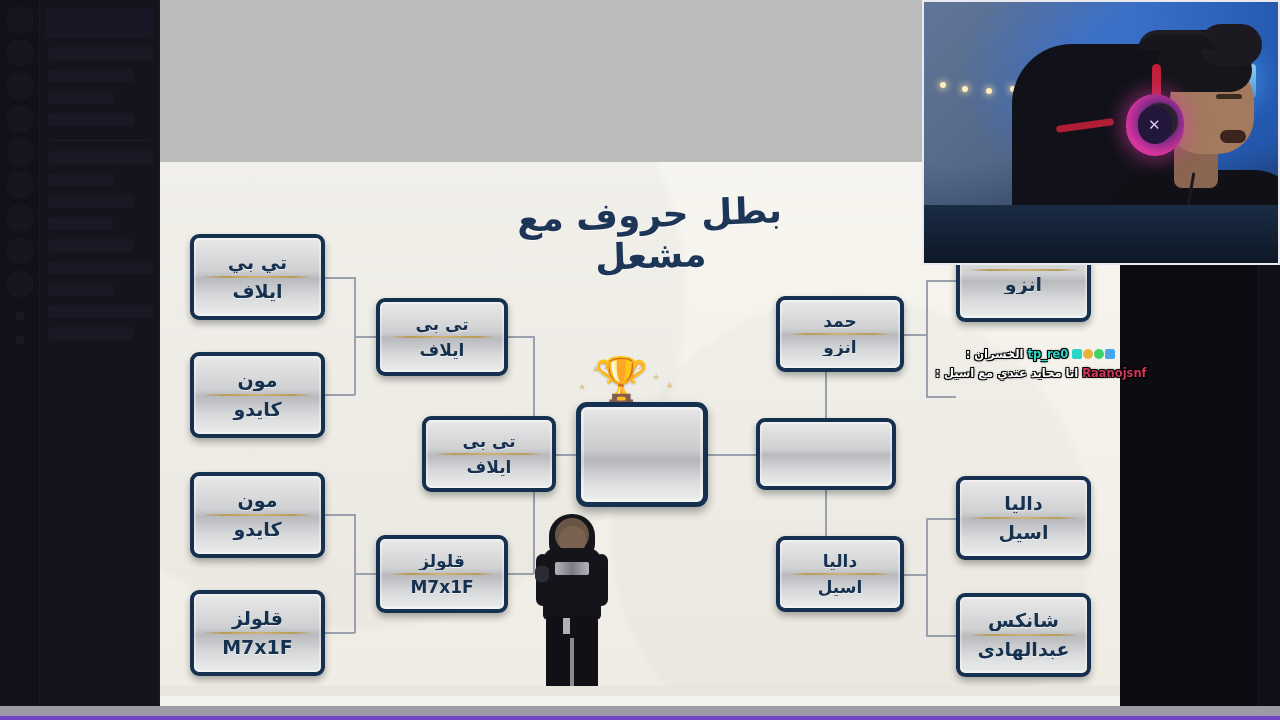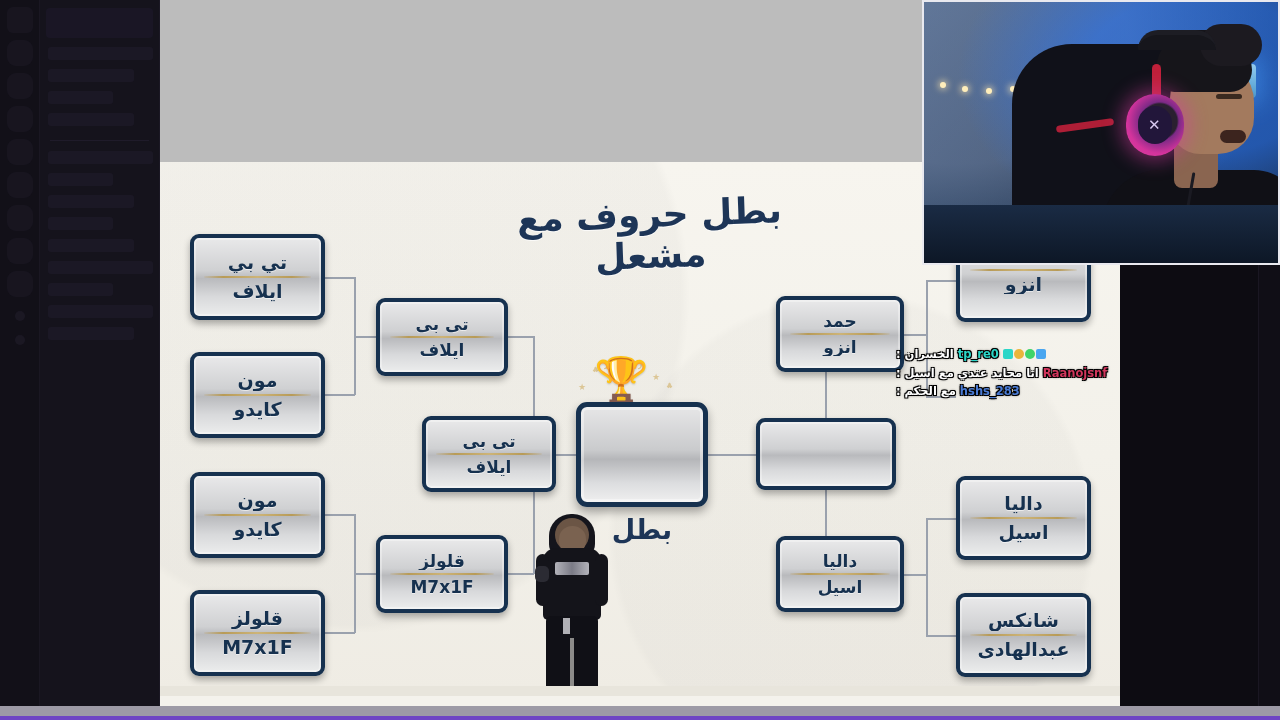--- a/index.html
+++ b/index.html
@@ -228,21 +228,21 @@
     border:2px solid #4a4a55; opacity:.75;
   }
   .cam-desk {
     position:absolute; left:0; bottom:0; width:358px; height:58px;
     background:linear-gradient(180deg,#1a2b44,#0d1726);
   }
 
   
   .chat {
     position:absolute; left:896px; top:346px; width:290px;
-    direction:rtl; text-align:left;
+    direction:rtl; text-align:center;
     font-family:"DejaVu Sans","Liberation Sans",sans-serif;
   }
   .msg {
     font-size:11.5px; line-height:1.45; margin-bottom:2px;
     color:#ffffff; font-weight:bold; white-space:nowrap;
     text-shadow: -1px -1px 0 #000, 1px -1px 0 #000, -1px 1px 0 #000, 1px 1px 0 #000, 0 0 3px #000;
   }
   .msg .user { font-weight:bold; }
   .msg .badges { display:inline-block; }
   .bdg {
@@ -387,21 +387,20 @@
       <div class="sparkle" style="left:492px;top:206px;">٭</div>
       <div class="sparkle" style="left:506px;top:220px;font-size:12px;">؞</div>
       <div class="sparkle" style="left:444px;top:196px;font-size:11px;">٫</div>
       <div class="sparkle" style="left:478px;top:196px;font-size:11px;">٫</div>
 
       <div class="trophy" style="left:432px;top:196px;">🏆</div>
 
       <div class="champbox" style="left:416px;top:240px;width:132px;height:105px;">
         
       </div>
-      <div class="champ-label" style="left:422px;top:352px;">بطل</div>
 
       <div class="slotbox empty" style="left:596px;top:256px;width:140px;height:72px;">
         
       </div>
 
       <div class="slotbox small" style="left:616px;top:134px;width:128px;height:76px;">
         <div class="nm">حمد</div>
         <div class="sep"></div>
         <div class="nm">انزو</div>
       </div>
@@ -488,23 +487,19 @@
       </span>
       <span class="user" style="color:#2ad6c8">tp_re0</span>
       <span>الخسران :</span>
     </div>
 
     <div class="msg">
       <span class="user" style="color:#d1365c">Raanojsnf</span>
       <span>انا محايد عندي مع اسيل :</span>
     </div>
 
-    <div class="msg">
-      <span class="user" style="color:#4a7bd4">hshs_283</span>
-      <span>مع الحكم :</span>
-    </div>
 
   </div>
 
   <div class="taskbar"></div>
   <div class="taskbar-accent"></div>
 
 </div>
 
 </body></html>

